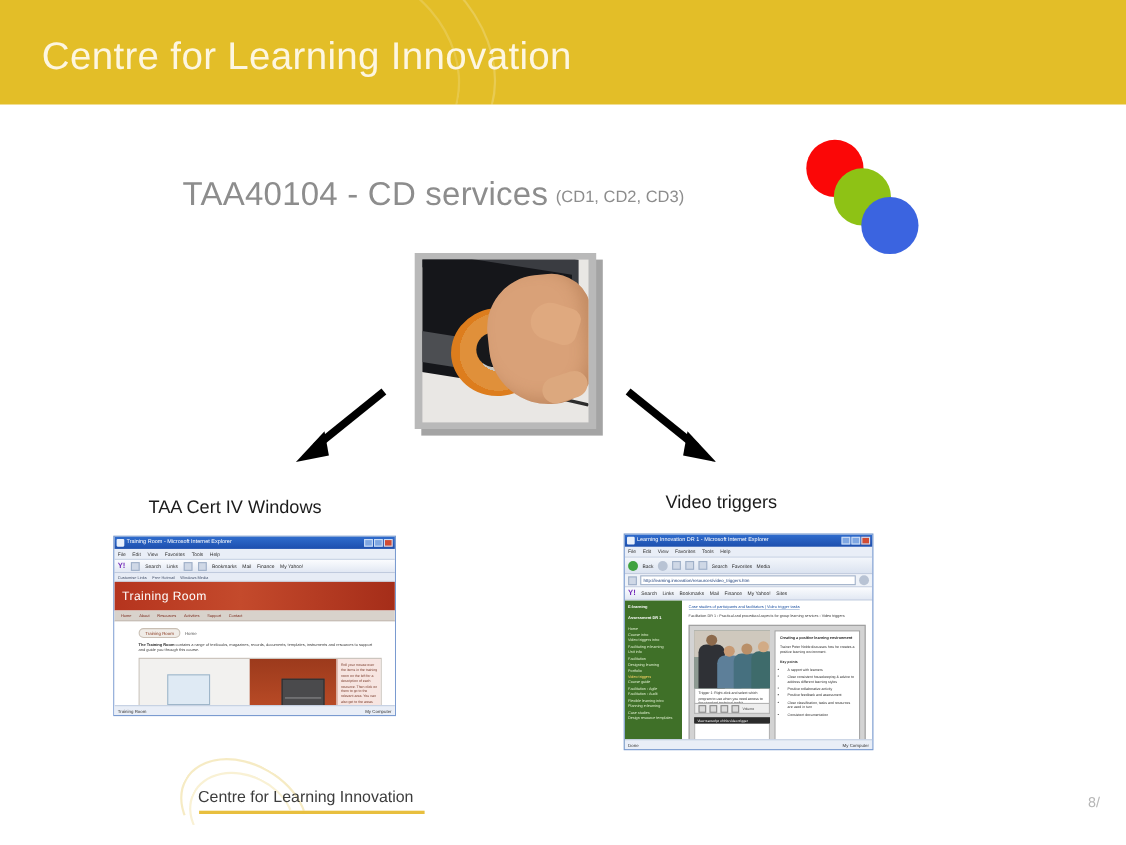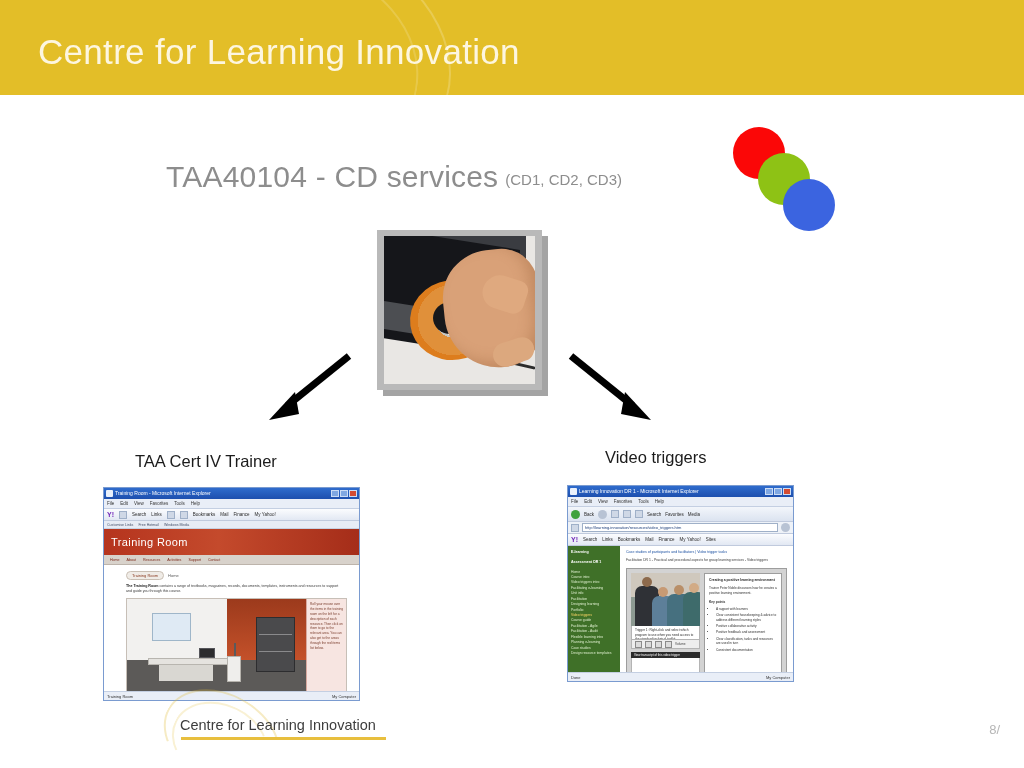--- a/index.html
+++ b/index.html
@@ -210,21 +210,21 @@
   .caption-right { left: 605px; top: 448px; }
 
   
   .browser {
     position: absolute;
     background: #dfe6f2;
     border: 1px solid #7a9bd0;
     box-sizing: border-box;
     overflow: hidden;
   }
-  .bw-left  { left: 103px; top: 487px; width: 257px; height: 214px; }
+  .bw-left  { left: 103px; top: 487px; width: 257px; height: 164px; }
   .bw-right { left: 567px; top: 485px; width: 227px; height: 197px; }
 
   .bw-titlebar {
     position: relative;
     height: 11px;
     background: linear-gradient(to bottom, #2f6ccd, #1d4fae);
     display: flex;
     align-items: center;
     padding: 0 2px;
   }
@@ -774,21 +774,21 @@
 <svg class="arrow-svg arrow-left-wrap" width="90" height="70" viewBox="0 0 90 70">
   <line x1="84" y1="4" x2="22" y2="54" stroke="#000000" stroke-width="7"></line>
   <polygon points="4,68 30,40 34,62" fill="#000000"></polygon>
 </svg>
 
 <svg class="arrow-svg arrow-right-wrap" width="90" height="70" viewBox="0 0 90 70">
   <line x1="6" y1="4" x2="68" y2="54" stroke="#000000" stroke-width="7"></line>
   <polygon points="86,68 60,40 56,62" fill="#000000"></polygon>
 </svg>
 
-<div class="caption caption-left">TAA Cert IV Trainer</div>
+<div class="caption caption-left">TAA Cert IV Windows</div>
 <div class="caption caption-right">Video triggers</div>
 
 <div class="browser bw-left">
 
   <div class="bw-titlebar">
     <div class="tb-ico"></div>
     <div class="tb-text">Training Room - Microsoft Internet Explorer</div>
     <div class="tb-btns">
       <div class="tb-btn"></div>
       <div class="tb-btn"></div>

